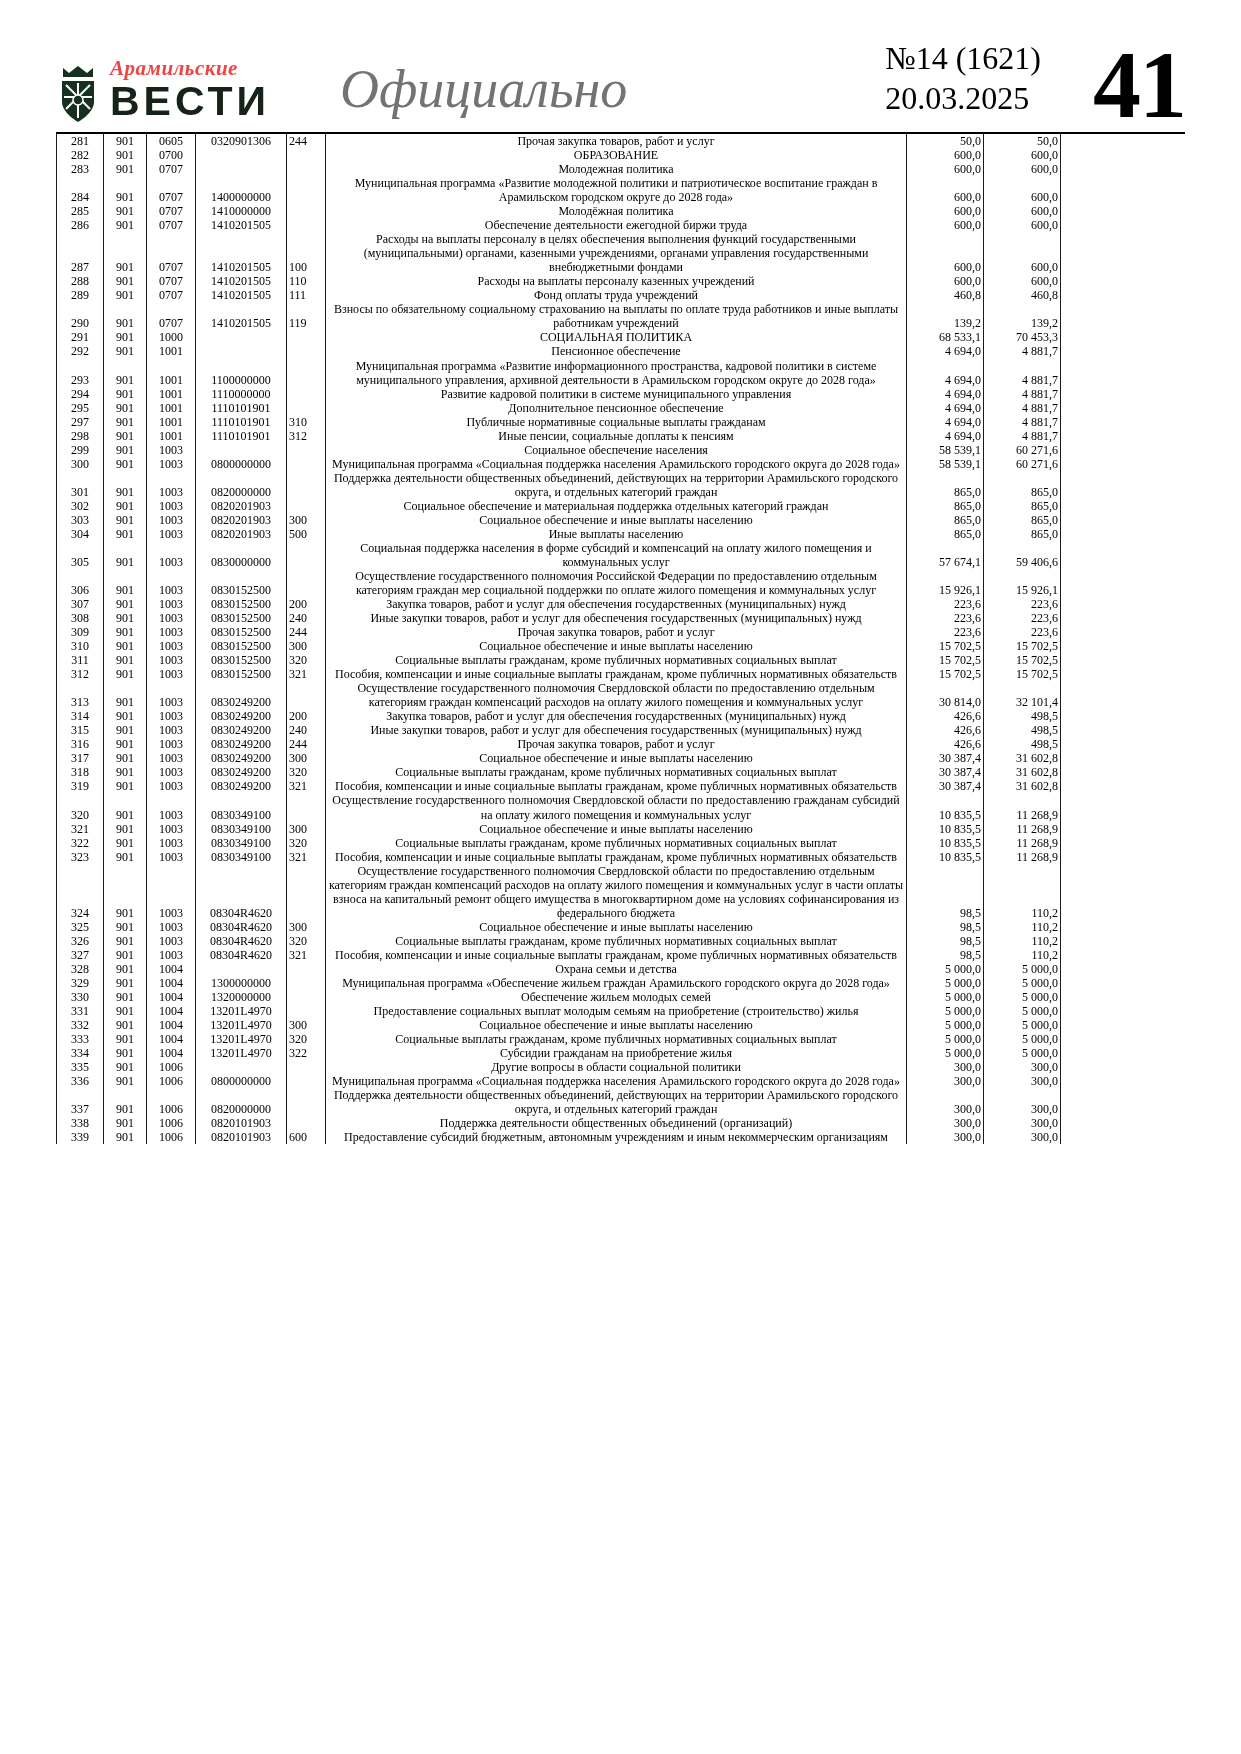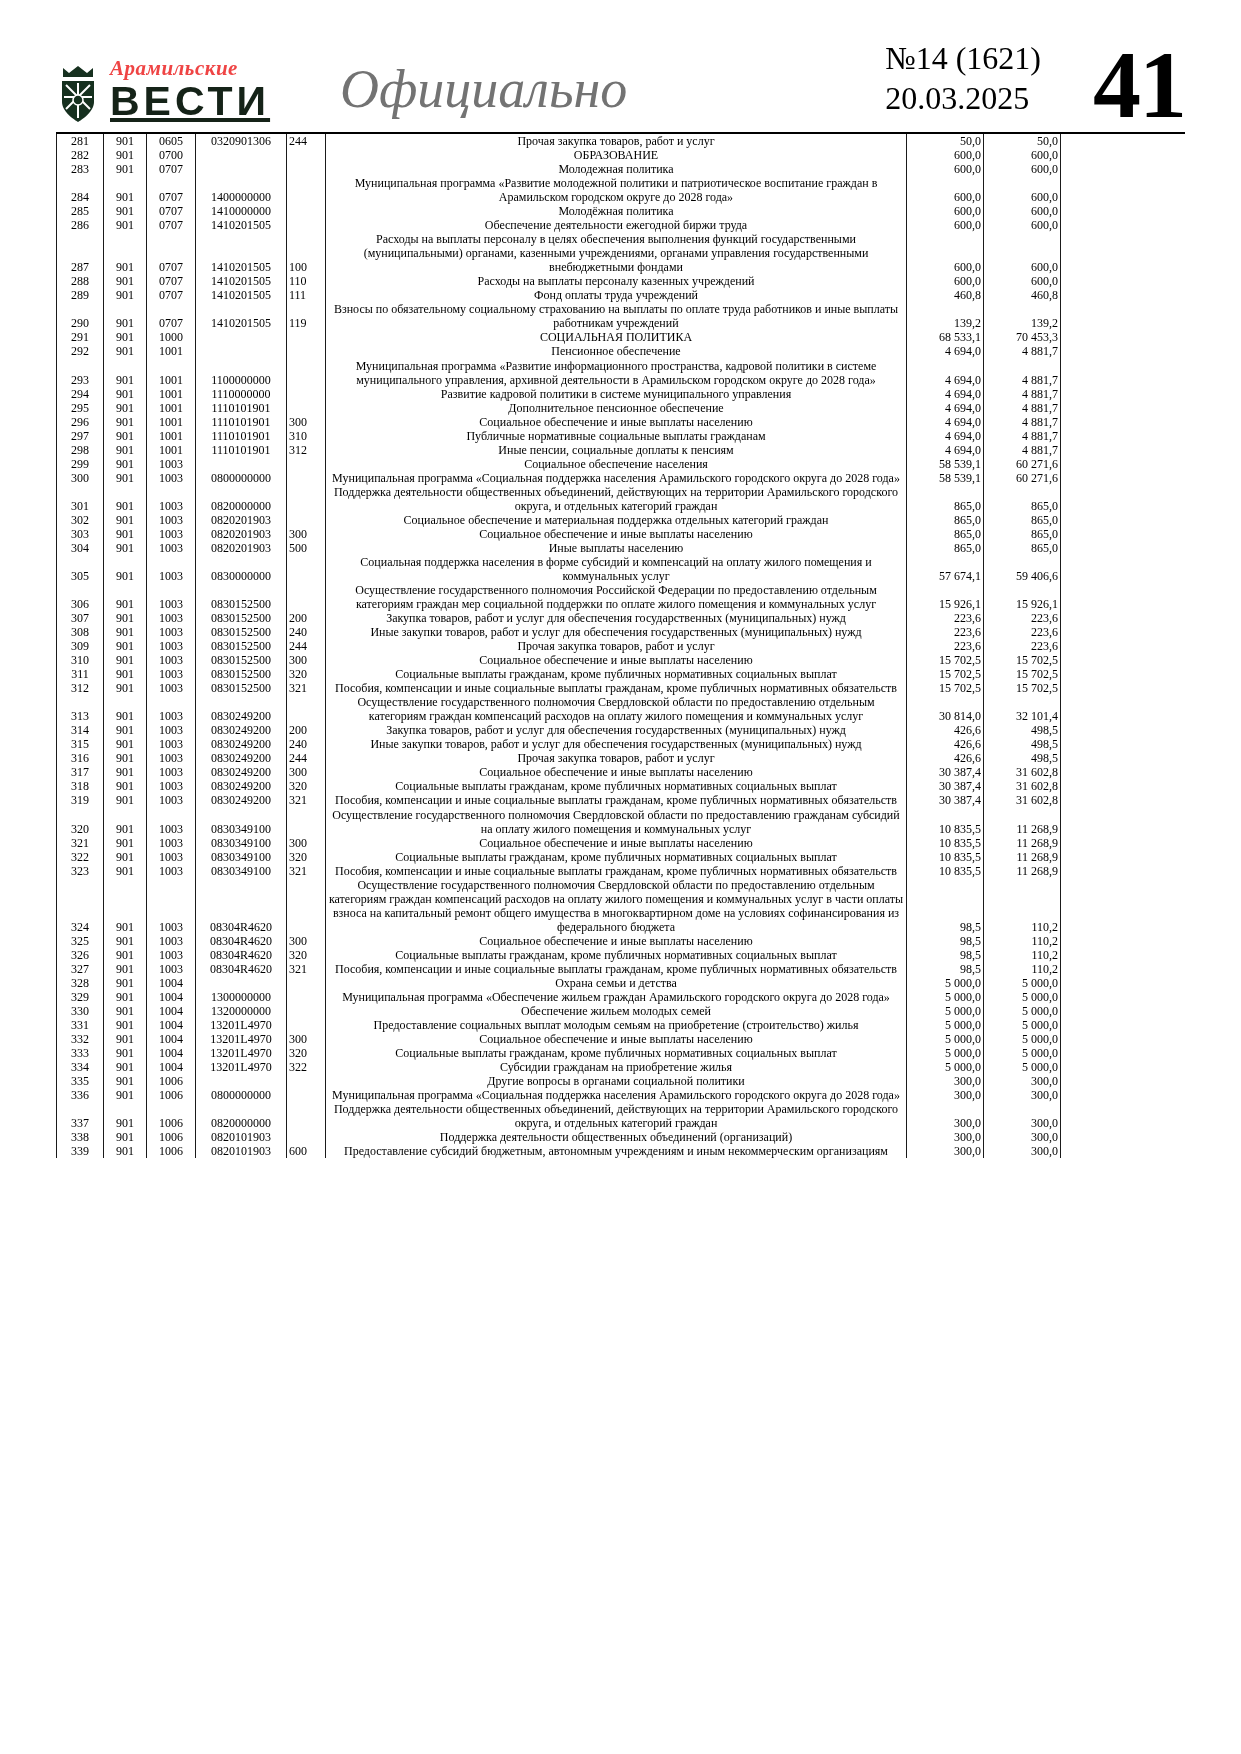--- a/index.html
+++ b/index.html
@@ -38,21 +38,20 @@
     letter-spacing:.5px;
     color:#ef4444;
     margin-bottom:2px;
   }
   .logo-main{
     font-family:"Liberation Sans", sans-serif;
     font-weight:800;
     font-size:41px;
     letter-spacing:4px;
     color:#152318;
-    text-decoration:underline;
   }
   .section-title{
     font-family:"Liberation Serif", serif;
     font-style:italic;
     font-size:54px;
     line-height:1;
     margin-left:48px;
     padding-bottom:10px;
     color:#737373;
     flex:0 0 auto;
@@ -282,30 +281,20 @@
           <td class="c0">295</td>
           <td class="c1">901</td>
           <td class="c2">1001</td>
           <td class="c3">1110101901</td>
           <td class="c4"></td>
           <td class="c5">Дополнительное пенсионное обеспечение</td>
           <td class="c6">4 694,0</td>
           <td class="c7">4 881,7</td>
         </tr>
         <tr>
-          <td class="c0">296</td>
-          <td class="c1">901</td>
-          <td class="c2">1001</td>
-          <td class="c3">1110101901</td>
-          <td class="c4">300</td>
-          <td class="c5">Социальное обеспечение и иные выплаты населению</td>
-          <td class="c6">4 694,0</td>
-          <td class="c7">4 881,7</td>
-        </tr>
-        <tr>
           <td class="c0">297</td>
           <td class="c1">901</td>
           <td class="c2">1001</td>
           <td class="c3">1110101901</td>
           <td class="c4">310</td>
           <td class="c5">Публичные нормативные социальные выплаты гражданам</td>
           <td class="c6">4 694,0</td>
           <td class="c7">4 881,7</td>
         </tr>
         <tr>
@@ -677,21 +666,21 @@
           <td class="c5">Субсидии гражданам на приобретение жилья</td>
           <td class="c6">5 000,0</td>
           <td class="c7">5 000,0</td>
         </tr>
         <tr>
           <td class="c0">335</td>
           <td class="c1">901</td>
           <td class="c2">1006</td>
           <td class="c3"></td>
           <td class="c4"></td>
-          <td class="c5">Другие вопросы в органами социальной политики</td>
+          <td class="c5">Другие вопросы в области социальной политики</td>
           <td class="c6">300,0</td>
           <td class="c7">300,0</td>
         </tr>
         <tr>
           <td class="c0">336</td>
           <td class="c1">901</td>
           <td class="c2">1006</td>
           <td class="c3">0800000000</td>
           <td class="c4"></td>
           <td class="c5">Муниципальная программа «Социальная поддержка населения Арамильского городского округа до 2028 года»</td>

